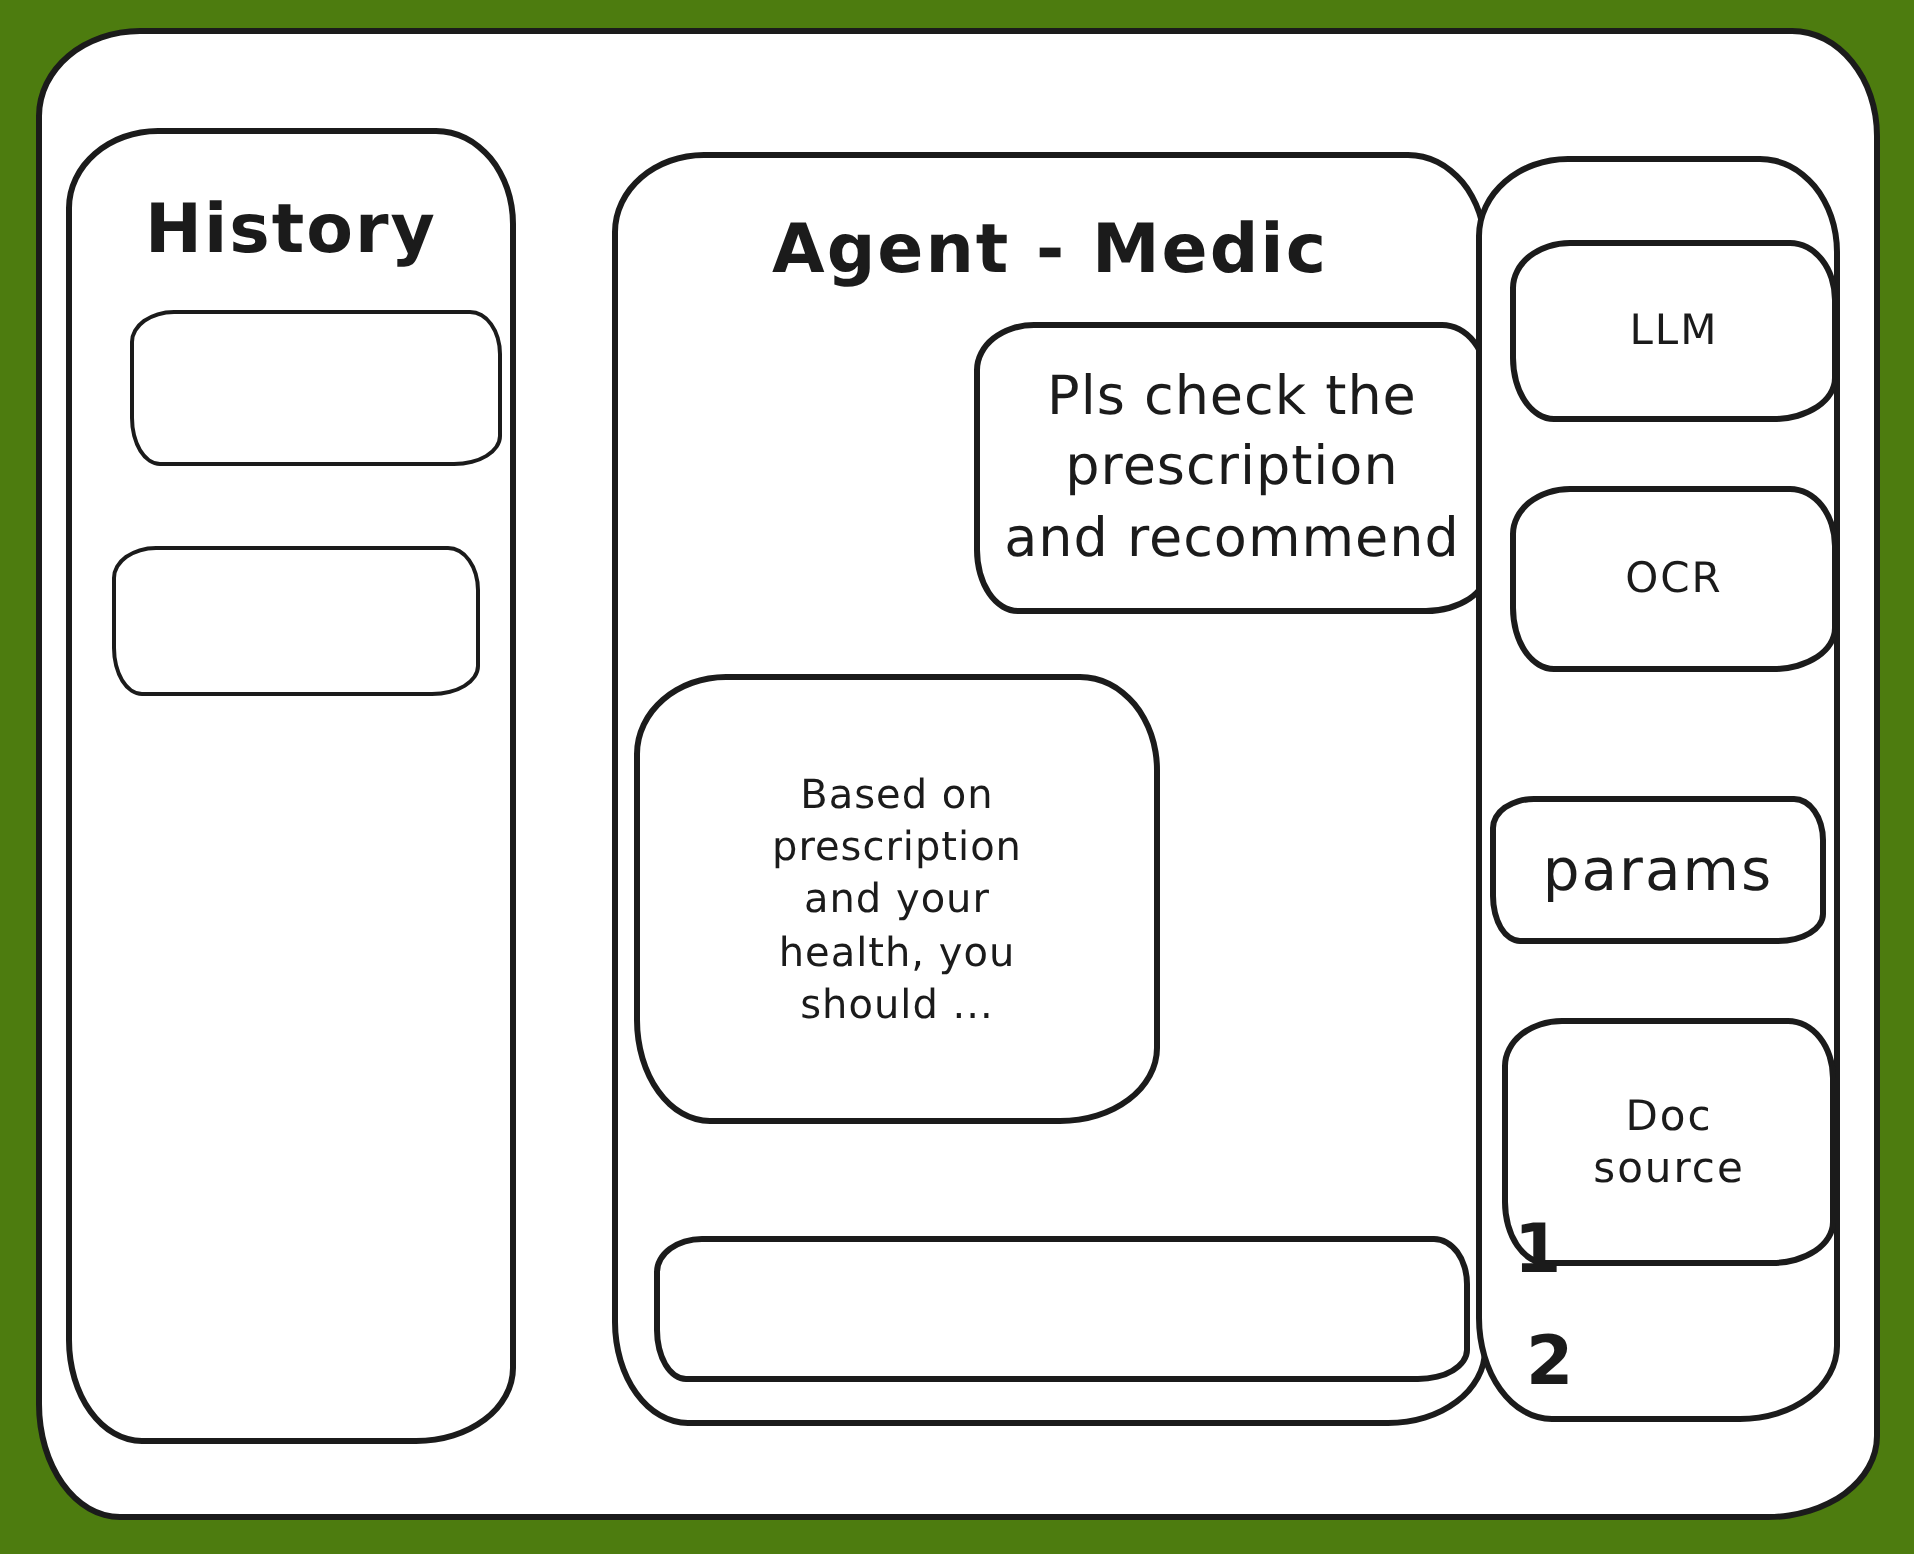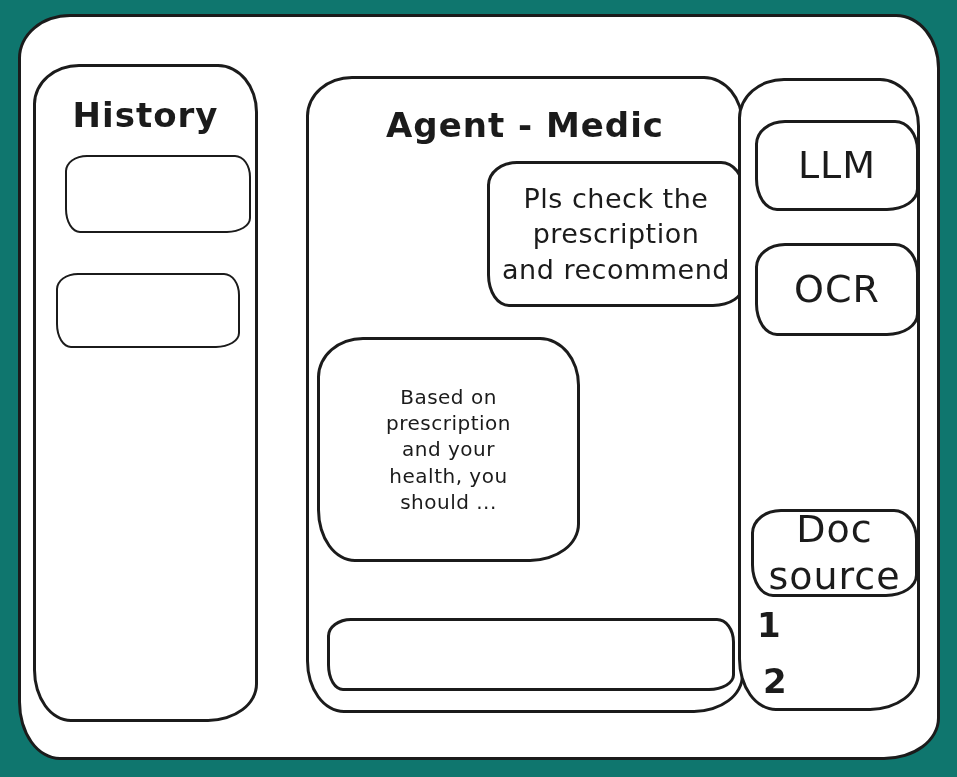--- a/index.html
+++ b/index.html
@@ -3,21 +3,21 @@
 <meta charset="utf-8">
 <style>
   * { box-sizing: border-box; margin: 0; padding: 0; }
   html, body { background: #ffffff; }
   body { font-family: "DejaVu Sans", sans-serif; color: #1b1b1b; }
 
   .stage {
     position: relative;
     width: 957px;
     height: 777px;
-    background: #0f766e;
+    background: #4d7c0f;
     overflow: hidden;
   }
 
   
   .sketch {
     position: absolute;
     border: 3px solid #1b1b1b;
     background: #ffffff;
   }
   .wobble-lg { border-radius: 46px 40px 50px 38px / 40px 48px 38px 52px; }
@@ -84,31 +84,31 @@
   
   .sidebar-right { left: 738px; top: 78px; width: 182px; height: 633px; }
   .tool-btn {
     position: absolute;
     border: 3px solid #1b1b1b;
     background: #ffffff;
     display: flex;
     align-items: center;
     justify-content: center;
     text-align: center;
-    font-size: 38px;
+    font-size: 21px;
     font-weight: 500;
     letter-spacing: 1px;
     line-height: 1.25;
     white-space: pre-line;
     cursor: pointer;
   }
   .tool-btn-llm    { left: 14px; top: 39px;  width: 164px; height: 91px; }
   .tool-btn-ocr    { left: 14px; top: 150px; width: 164px; height: 93px; margin-top: 12px; }
   .tool-btn-params { left: 4px;  top: 317px; width: 168px; height: 74px; font-size: 29px; }
-  .tool-btn-doc    { left: 10px; top: 428px; width: 167px; height: 88px; }
+  .tool-btn-doc    { left: 10px; top: 428px; width: 167px; height: 124px; }
 
   .doc-num {
     position: absolute;
     font-size: 34px;
     font-weight: 600;
     color: #1b1b1b;
     background: transparent;
   }
   .doc-num-1 { left: 16px; top: 524px; }
   .doc-num-2 { left: 22px; top: 580px; }
@@ -140,20 +140,21 @@
 should ...</div>
 
     <input class="chat-input" type="text" placeholder="" style="">
   </div>
 
   <div class="sketch wobble-lg sidebar-right">
     <div class="tool-btn wobble-md tool-btn-llm">LLM</div>
 
     <div class="tool-btn wobble-md tool-btn-ocr">OCR</div>
 
+    <div class="tool-btn wobble-sm tool-btn-params">params</div>
 
     <div class="tool-btn wobble-md tool-btn-doc">Doc
 source</div>
 
     <div class="doc-num doc-num-1">1</div>
 
     <div class="doc-num doc-num-2">2</div>
   </div>
 
 </div>

